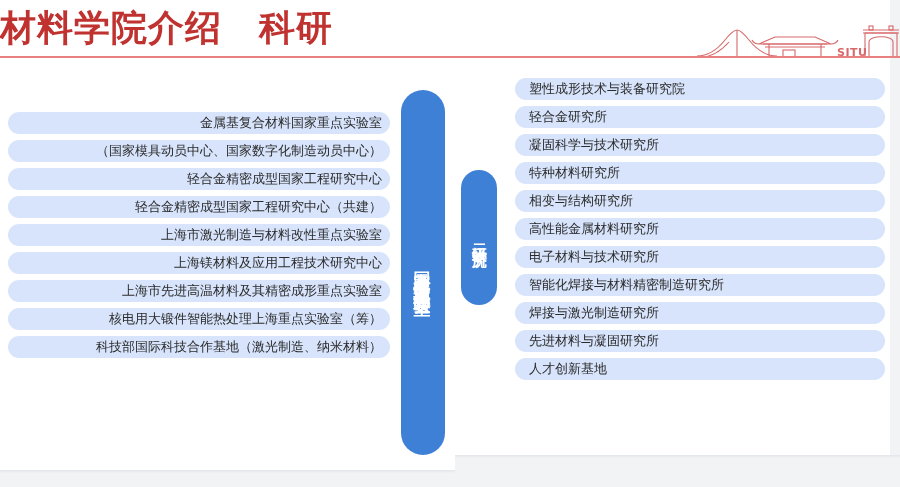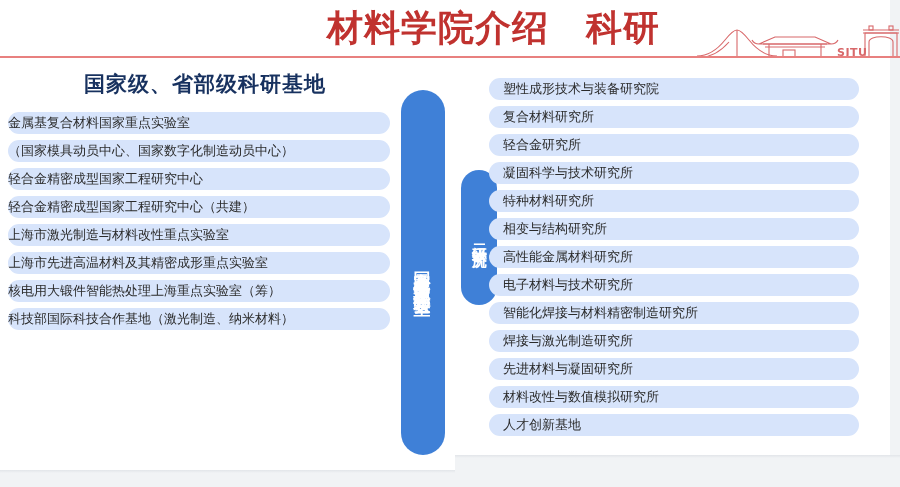--- a/index.html
+++ b/index.html
@@ -47,21 +47,21 @@
     left: 890px; top: 0;
     width: 10px; height: 455px;
     background: #f1f3f5;
   }
 
   
   .slide-title {
     position: absolute;
     left: 0; top: 4px;
     width: 660px;
-    text-align: right;
+    text-align: left;
     font-family: "DejaVu Serif", "Liberation Serif", serif;
     font-weight: bold;
     font-size: 36px;
     letter-spacing: 1px;
     color: #c0322f;
     white-space: pre;
   }
   .title-rule {
     position: absolute;
     left: 0; top: 56px;
@@ -89,37 +89,38 @@
   }
 
   
   .pill-col-left {
     position: absolute;
     left: 8px; top: 112px;
     width: 382px;
   }
   .pill-col-right {
     position: absolute;
-    left: 489px; top: 78px;
+    left: 515px; top: 78px;
     width: 370px;
   }
   .pill {
     box-sizing: border-box;
     height: 22px;
     line-height: 22px;
     border-radius: 11px;
     background: #d7e4fb;
     color: #2b2b2b;
     font-family: "DejaVu Sans", "Liberation Sans", sans-serif;
     font-size: 13px;
     margin-bottom: 6px;
     white-space: nowrap;
     overflow: hidden;
   }
   .pill-col-left .pill {
+    text-align: right;
     padding-right: 8px;
   }
   .pill-col-right .pill {
     text-align: left;
     padding-left: 14px;
   }
 
   
   .vcap {
     position: absolute;
@@ -183,50 +184,48 @@
         <rect x="172" y="20" width="4" height="4"></rect>
         <rect x="192" y="20" width="4" height="4"></rect>
         <path d="M200 51 L230 51"></path>
       </g>
       <text x="140" y="50" font-family="DejaVu Sans, sans-serif" font-size="11" font-weight="bold" fill="#d8686a" letter-spacing="0.5">SJTU</text>
     </svg>
   </div>
 
   <div class="title-rule"></div>
 
-  <div class="section-heading">国家级、省部级科研基地</div>
 
   <div class="pill-col-left">
     <div class="pill">金属基复合材料国家重点实验室</div>
     <div class="pill">（国家模具动员中心、国家数字化制造动员中心）</div>
     <div class="pill">轻合金精密成型国家工程研究中心</div>
     <div class="pill">轻合金精密成型国家工程研究中心（共建）</div>
     <div class="pill">上海市激光制造与材料改性重点实验室</div>
+    <div class="pill">上海镁材料及应用工程技术研究中心</div>
     <div class="pill">上海市先进高温材料及其精密成形重点实验室</div>
     <div class="pill">核电用大锻件智能热处理上海重点实验室（筹）</div>
     <div class="pill">科技部国际科技合作基地（激光制造、纳米材料）</div>
   </div>
 
   <div class="vcap vcap-primary">
     <span>国家及省部级重点（工程）实验室</span>
   </div>
 
   <div class="vcap vcap-secondary">
     <span>二级研究所</span>
   </div>
 
   <div class="pill-col-right">
     <div class="pill">塑性成形技术与装备研究院</div>
-    <div class="pill">复合材料研究所</div>
     <div class="pill">轻合金研究所</div>
     <div class="pill">凝固科学与技术研究所</div>
     <div class="pill">特种材料研究所</div>
     <div class="pill">相变与结构研究所</div>
     <div class="pill">高性能金属材料研究所</div>
     <div class="pill">电子材料与技术研究所</div>
     <div class="pill">智能化焊接与材料精密制造研究所</div>
     <div class="pill">焊接与激光制造研究所</div>
     <div class="pill">先进材料与凝固研究所</div>
-    <div class="pill">材料改性与数值模拟研究所</div>
     <div class="pill">人才创新基地</div>
   </div>
 
 </div>
 
 </body></html>

